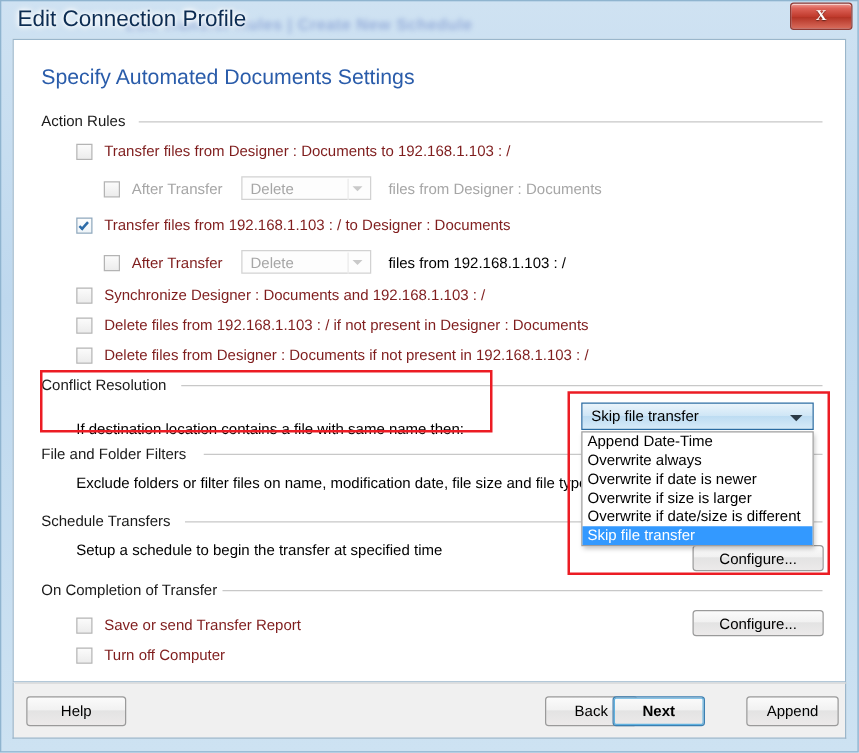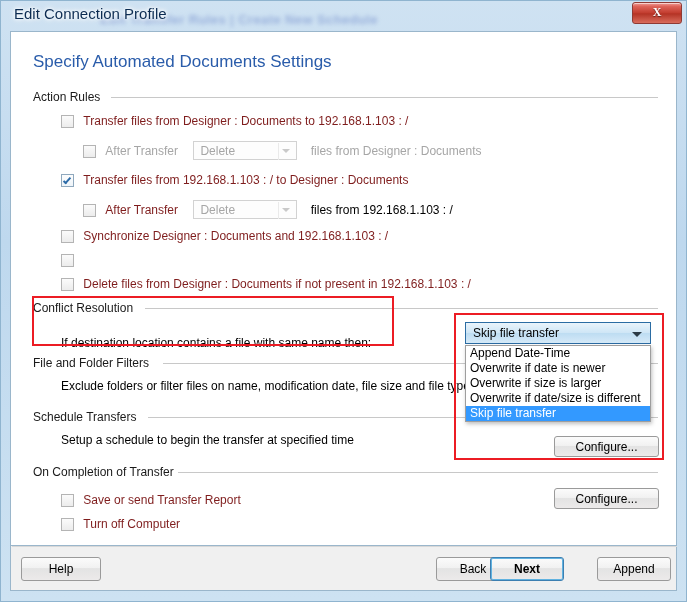--- a/index.html
+++ b/index.html
@@ -25,21 +25,21 @@
     position:absolute;left:100px;top:12px;width:480px;height:16px;
     color:#6b86c8;font-size:13px;font-weight:bold;
     filter:blur(2.2px);opacity:.55;white-space:nowrap;
     letter-spacing:.4px;
   }
   .titlebar{
     position:absolute;left:0;top:0;width:687px;height:26px;
   }
   .title-text{
     position:absolute;left:14px;top:5px;
-    font-size:15px;color:#0c2c52;
+    font-size:18px;color:#0c2c52;
     text-shadow:0 0 3px #fff,0 0 5px #fff,0 0 7px #fff;
     white-space:nowrap;
   }
   .close-btn{
     position:absolute;right:5px;top:2px;width:48px;height:20px;
     border:1px solid #8f3a34;border-radius:3px;
     background:linear-gradient(180deg,#f09d97 0%,#dd6258 18%,#c03a2c 52%,#b33224 53%,#d96c5c 100%);
     box-shadow:inset 0 1px 0 rgba(255,255,255,.55);
     cursor:pointer;
   }
@@ -231,20 +231,21 @@
       <span class="after-txt">files from 192.168.1.103 : /</span>
     </div>
 
     <div class="cb-row" style="left:50px;top:197px;">
       <span class="cbox"></span>
       <span class="cb-lbl">Synchronize Designer : Documents and 192.168.1.103 : /</span>
     </div>
 
     <div class="cb-row" style="left:50px;top:221px;">
       <span class="cbox"></span>
+      <span class="cb-lbl">Delete files from 192.168.1.103 : / if not present in Designer : Documents</span>
     </div>
 
     <div class="cb-row" style="left:50px;top:245px;">
       <span class="cbox"></span>
       <span class="cb-lbl">Delete files from Designer : Documents if not present in 192.168.1.103 : /</span>
     </div>
 
     <div class="group" style="left:22px;top:269px;width:625px;">
       <div class="glabel">Conflict Resolution</div>
       <div class="grule" style="left:112px;width:513px;"></div>
@@ -291,20 +292,21 @@
 
   </div>
 
   <div class="combo-open">
     <div class="val">Skip file transfer</div>
     <div class="arr"></div>
   </div>
 
   <div class="dropdown">
     <div class="dd-item">Append Date-Time</div>
+    <div class="dd-item">Overwrite always</div>
     <div class="dd-item">Overwrite if date is newer</div>
     <div class="dd-item">Overwrite if size is larger</div>
     <div class="dd-item">Overwrite if date/size is different</div>
     <div class="dd-item sel">Skip file transfer</div>
   </div>
 
   <div class="redbox" style="left:32px;top:296px;width:362px;height:50px;"></div>
   <div class="redbox" style="left:454px;top:313px;width:210px;height:147px;"></div>
 
   <div class="footer">

